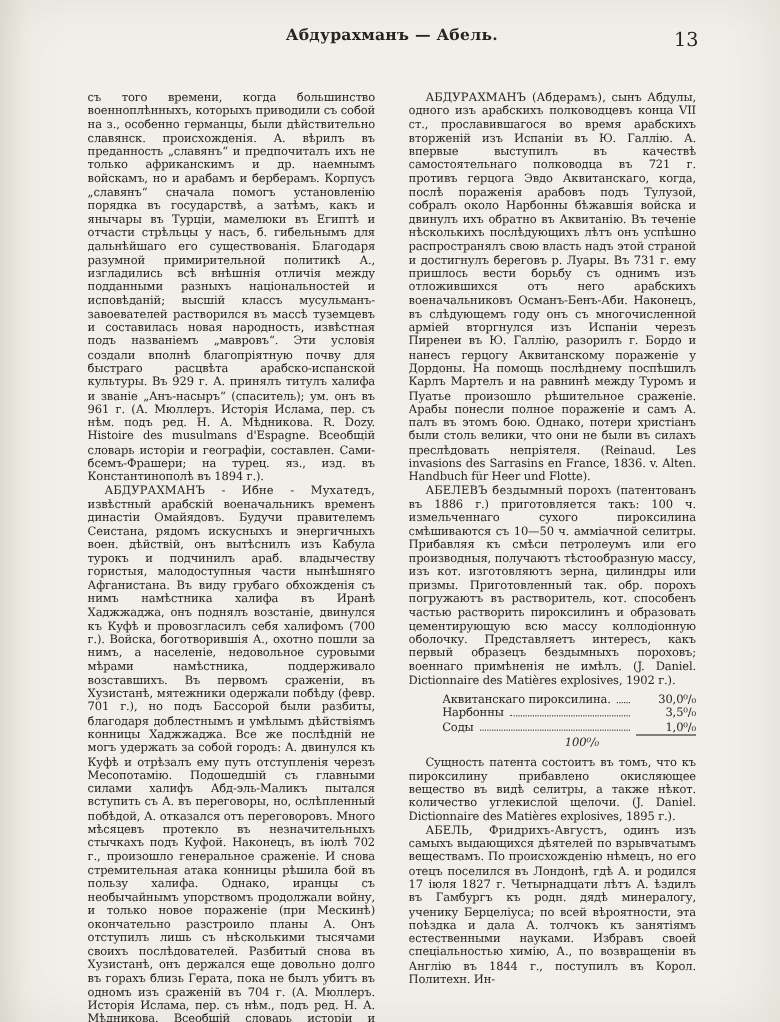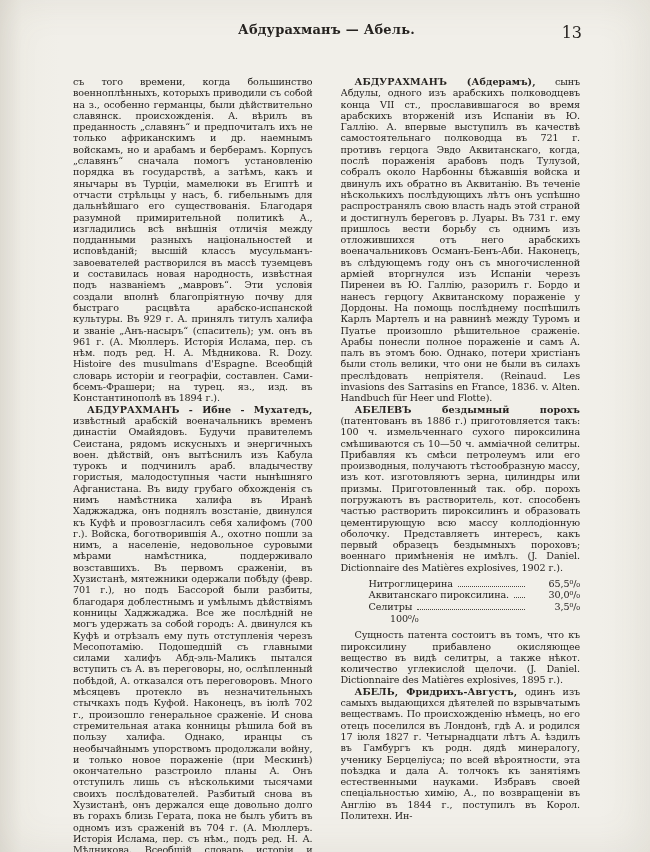--- a/index.html
+++ b/index.html
@@ -50,21 +50,21 @@
     flex: 1 1 0;
     overflow: hidden;
     font-size: 9.6px;
     line-height: 11.3px;
     text-align: justify;
     letter-spacing: -0.12px;
   }
   .col p { margin: 0; }
   .entry { margin-top: 8px; }
   .indent { text-indent: 14px; }
-  .term { font-weight: 700; letter-spacing: 0.1px; }
+  .term { font-weight: 400; letter-spacing: 0.1px; }
   .comp-table {
     margin: 5px 0 5px 28px;
   }
   .comp-row {
     display: flex;
     align-items: baseline;
   }
   .comp-label { white-space: nowrap; }
   .dots {
     flex: 1 1 auto;
@@ -73,22 +73,23 @@
     min-width: 6px;
   }
   .comp-value {
     width: 50px;
     text-align: right;
     white-space: nowrap;
   }
   .comp-row.last .comp-value { border-bottom: 1px solid #3a362f; }
   .comp-total {
     display: flex;
-    justify-content: flex-start;
+    justify-content: center;
     padding-top: 1px;
+    font-style: italic;
   }
   .comp-total .comp-value { font-weight: 400; }
 </style>
 </head>
 <body>
 
 <div class="page">
 
   <div class="page-header">
     <div class="header-title">Абдурахманъ — Абель.</div>
@@ -104,33 +105,33 @@
     </div>
 
     <div class="col">
       <p class="indent"><span class="term">АБДУРАХМАНЪ (Абдерамъ),</span><span> сынъ Абдулы, одного изъ арабскихъ полководцевъ конца VII ст., прославившагося во время арабскихъ вторженій изъ Испаніи въ Ю. Галлію. А. впервые выступилъ въ качествѣ самостоятельнаго полководца въ 721 г. противъ герцога Эвдо Аквитанскаго, когда, послѣ пораженія арабовъ подъ Тулузой, собралъ около Нарбонны бѣжавшія войска и двинулъ ихъ обратно въ Аквитанію. Въ теченіе нѣсколькихъ послѣдующихъ лѣтъ онъ успѣшно распространялъ свою власть надъ этой страной и достигнулъ береговъ р. Луары. Въ 731 г. ему пришлось вести борьбу съ однимъ изъ отложившихся отъ него арабскихъ военачальниковъ Османъ-Бенъ-Аби. Наконецъ, въ слѣдующемъ году онъ съ многочисленной арміей вторгнулся изъ Испаніи черезъ Пиренеи въ Ю. Галлію, разорилъ г. Бордо и нанесъ герцогу Аквитанскому пораженіе у Дордоны. На помощь послѣднему поспѣшилъ Карлъ Мартелъ и на равнинѣ между Туромъ и Пуатье произошло рѣшительное сраженіе. Арабы понесли полное пораженіе и самъ А. палъ въ этомъ бою. Однако, потери христіанъ были столь велики, что они не были въ силахъ преслѣдовать непріятеля. (Reinaud. Les invasions des Sarrasins en France, 1836. v. Alten. Handbuch für Heer und Flotte).</span></p>
 
       <p class="entry indent"><span class="term">АБЕЛЕВЪ бездымный порохъ</span><span> (патентованъ въ 1886 г.) приготовляется такъ: 100 ч. измельченнаго сухого пироксилина смѣшиваются съ 10—50 ч. амміачной селитры. Прибавляя къ смѣси петролеумъ или его производныя, получаютъ тѣстообразную массу, изъ кот. изготовляютъ зерна, цилиндры или призмы. Приготовленный так. обр. порохъ погружаютъ въ растворитель, кот. способенъ частью растворить пироксилинъ и образовать цементирующую всю массу коллодіонную оболочку. Представляетъ интересъ, какъ первый образецъ бездымныхъ пороховъ; военнаго примѣненія не имѣлъ. (J. Daniel. Dictionnaire des Matières explosives, 1902 г.).</span></p>
 
 
       <div class="comp-table">
         <div class="comp-row">
-          <span class="comp-label">Нитроглицерина</span>
-          <span class="dots"></span>
-          <span class="comp-value">65,5⁰/₀</span>
-        </div>
-        <div class="comp-row">
           <span class="comp-label">Аквитанскаго пироксилина.</span>
           <span class="dots"></span>
           <span class="comp-value">30,0⁰/₀</span>
         </div>
         <div class="comp-row">
-          <span class="comp-label">Селитры</span>
+          <span class="comp-label">Нарбонны</span>
           <span class="dots"></span>
           <span class="comp-value">3,5⁰/₀</span>
+        </div>
+        <div class="comp-row last">
+          <span class="comp-label">Соды</span>
+          <span class="dots"></span>
+          <span class="comp-value">1,0⁰/₀</span>
         </div>
         <div class="comp-total">
           <span class="comp-value">100⁰/₀</span>
         </div>
       </div>
 
       <p class="indent">Сущность патента состоитъ въ томъ, что къ пироксилину прибавлено окисляющее вещество въ видѣ селитры, а также нѣкот. количество углекислой щелочи. (J. Daniel. Dictionnaire des Matières explosives, 1895 г.).</p>
 
       <p class="entry indent"><span class="term">АБЕЛЬ, Фридрихъ-Августъ,</span><span> одинъ изъ самыхъ выдающихся дѣятелей по взрывчатымъ веществамъ. По происхожденію нѣмецъ, но его отецъ поселился въ Лондонѣ, гдѣ А. и родился 17 іюля 1827 г. Четырнадцати лѣтъ А. ѣздилъ въ Гамбургъ къ родн. дядѣ минералогу, ученику Берцеліуса; по всей вѣроятности, эта поѣздка и дала А. толчокъ къ занятіямъ естественными науками. Избравъ своей спеціальностью химію, А., по возвращеніи въ Англію въ 1844 г., поступилъ въ Корол. Политехн. Ин-</span></p>
     </div>

